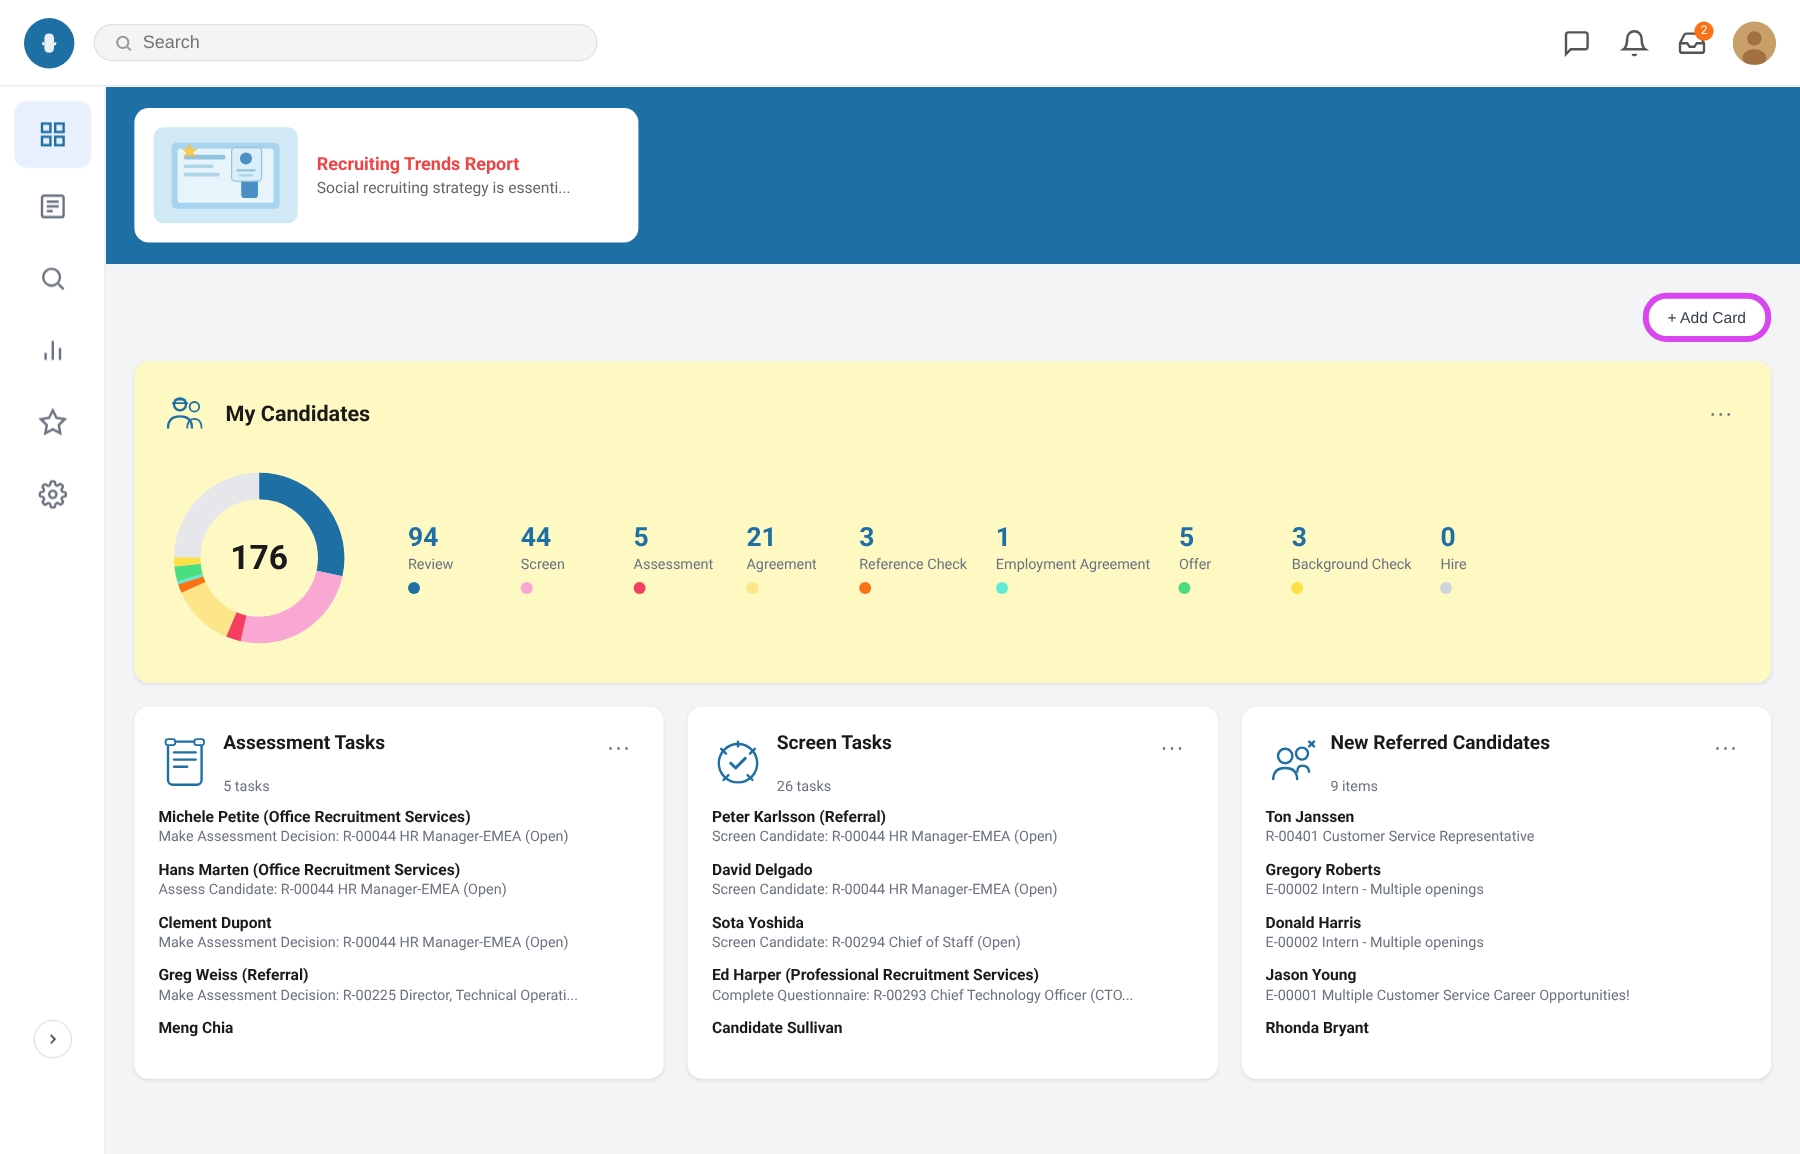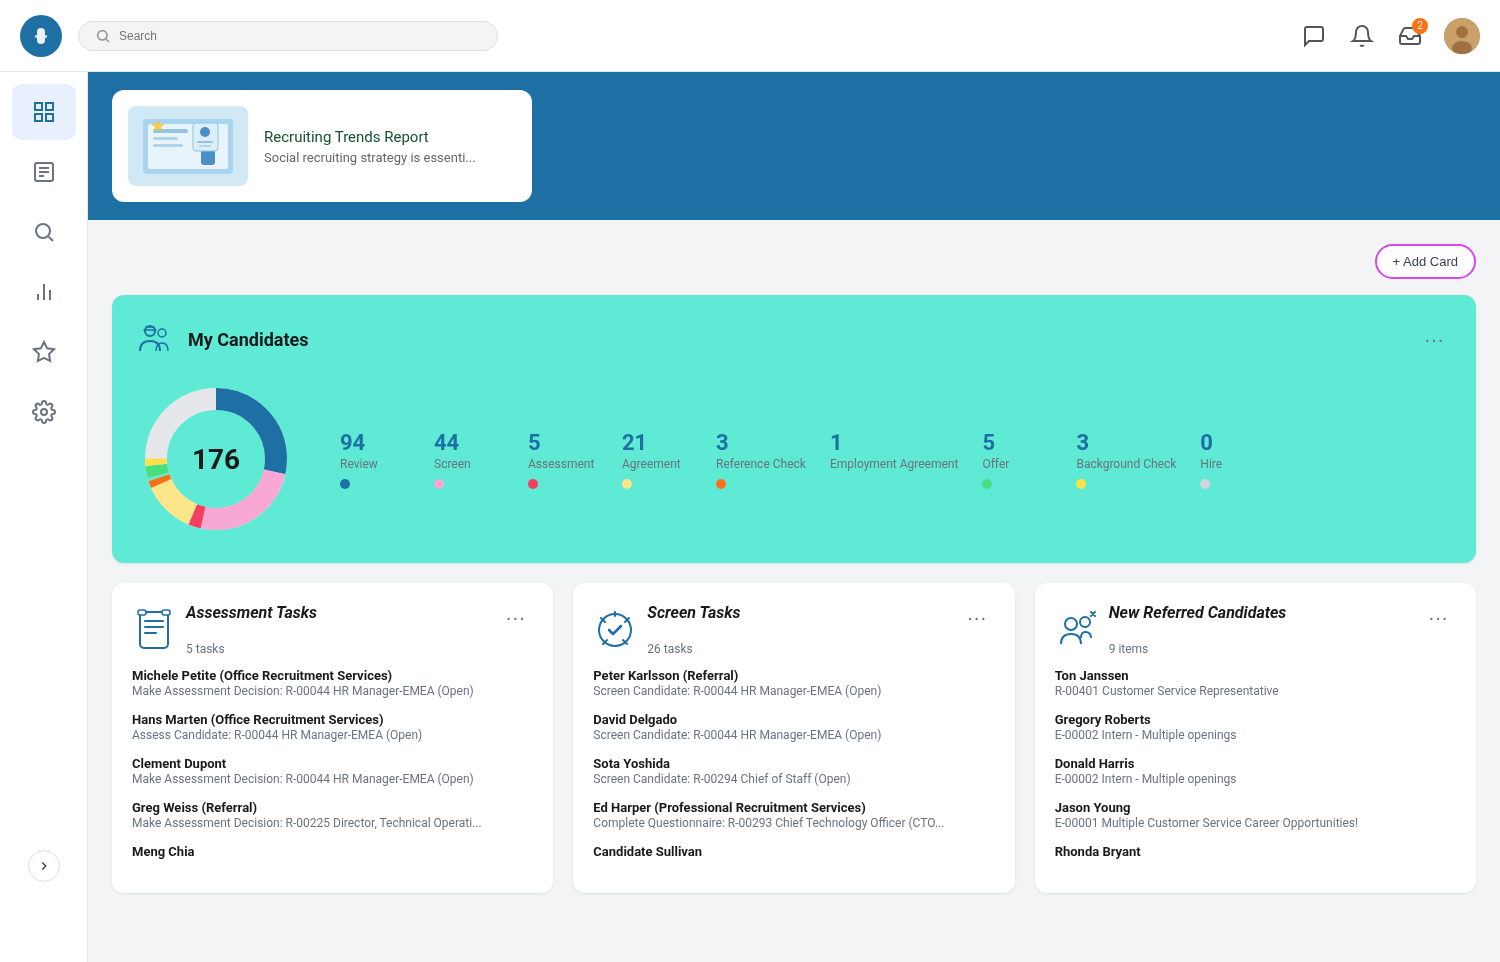--- a/index.html
+++ b/index.html
@@ -30,21 +30,21 @@
       display: flex; align-items: center;
       background: #f3f4f6;
       border: 1px solid #e0e0e0;
       border-radius: 20px;
       padding: 6px 16px;
       width: 420px;
       gap: 8px;
     }
     .search-box input {
       border: none; background: transparent; outline: none;
-      font-size: 12px; color: #0369a1; width: 100%;
+      font-size: 15px; color: #0369a1; width: 100%;
     }
     .search-icon-svg { color: #999; flex-shrink: 0; }
     .nav-right {
       margin-left: auto;
       display: flex; align-items: center; gap: 20px;
     }
     .nav-icon {
       width: 28px; height: 28px; cursor: pointer;
       color: #444; display: flex; align-items: center; justify-content: center;
       position: relative;
@@ -117,44 +117,44 @@
       display: flex; align-items: center; gap: 16px;
       width: 420px;
     }
     .banner-img {
       width: 120px; height: 80px;
       background: #d1e8f5;
       border-radius: 8px;
       display: flex; align-items: center; justify-content: center;
       overflow: hidden; flex-shrink: 0;
     }
-    .banner-text h3 { font-size: 15px; font-weight: 400; color: #14532d; }
+    .banner-text h3 { font-size: 15px; font-weight: 700; color: #ef4444; }
     .banner-text p { font-size: 13px; color: #666; margin-top: 4px; }
 
     
     .content { padding: 24px; }
 
     
     .add-card-row {
       display: flex; justify-content: flex-end;
       margin-bottom: 16px;
     }
     .add-card-btn {
       display: flex; align-items: center; gap: 6px;
       padding: 8px 16px;
-      border: 2px solid #d946ef;
+      border: 5px solid #d946ef;
       border-radius: 20px;
       background: #fff;
       font-size: 13px; color: #374151;
       cursor: pointer;
     }
 
     
     .card {
-      background: #5eead4;
+      background: #fef9c3;
       border-radius: 12px;
       padding: 24px;
       margin-bottom: 20px;
       box-shadow: 0 1px 3px rgba(0,0,0,0.08);
     }
     .card-header {
       display: flex; align-items: center; justify-content: space-between;
       margin-bottom: 20px;
     }
     .card-title-row {
@@ -207,21 +207,21 @@
       padding: 20px;
       box-shadow: 0 1px 3px rgba(0,0,0,0.08);
     }
     .sub-card-header {
       display: flex; align-items: flex-start; justify-content: space-between;
       margin-bottom: 12px;
     }
     .sub-card-title-row {
       display: flex; align-items: center; gap: 10px;
     }
-    .sub-card-title { font-size: 16px; font-weight: 700; color: #1a1a1a; font-style: italic; }
+    .sub-card-title { font-size: 16px; font-weight: 700; color: #1a1a1a; }
     .sub-card-count { font-size: 12px; color: #6b7280; margin-top: 20px; }
     .task-item { margin-bottom: 14px; }
     .task-name { font-size: 13px; font-weight: 700; color: #1a1a1a; }
     .task-desc { font-size: 12px; color: #6b7280; margin-top: 1px; }
 
     
     svg { display: block; }
 
     
     .card-icon {

